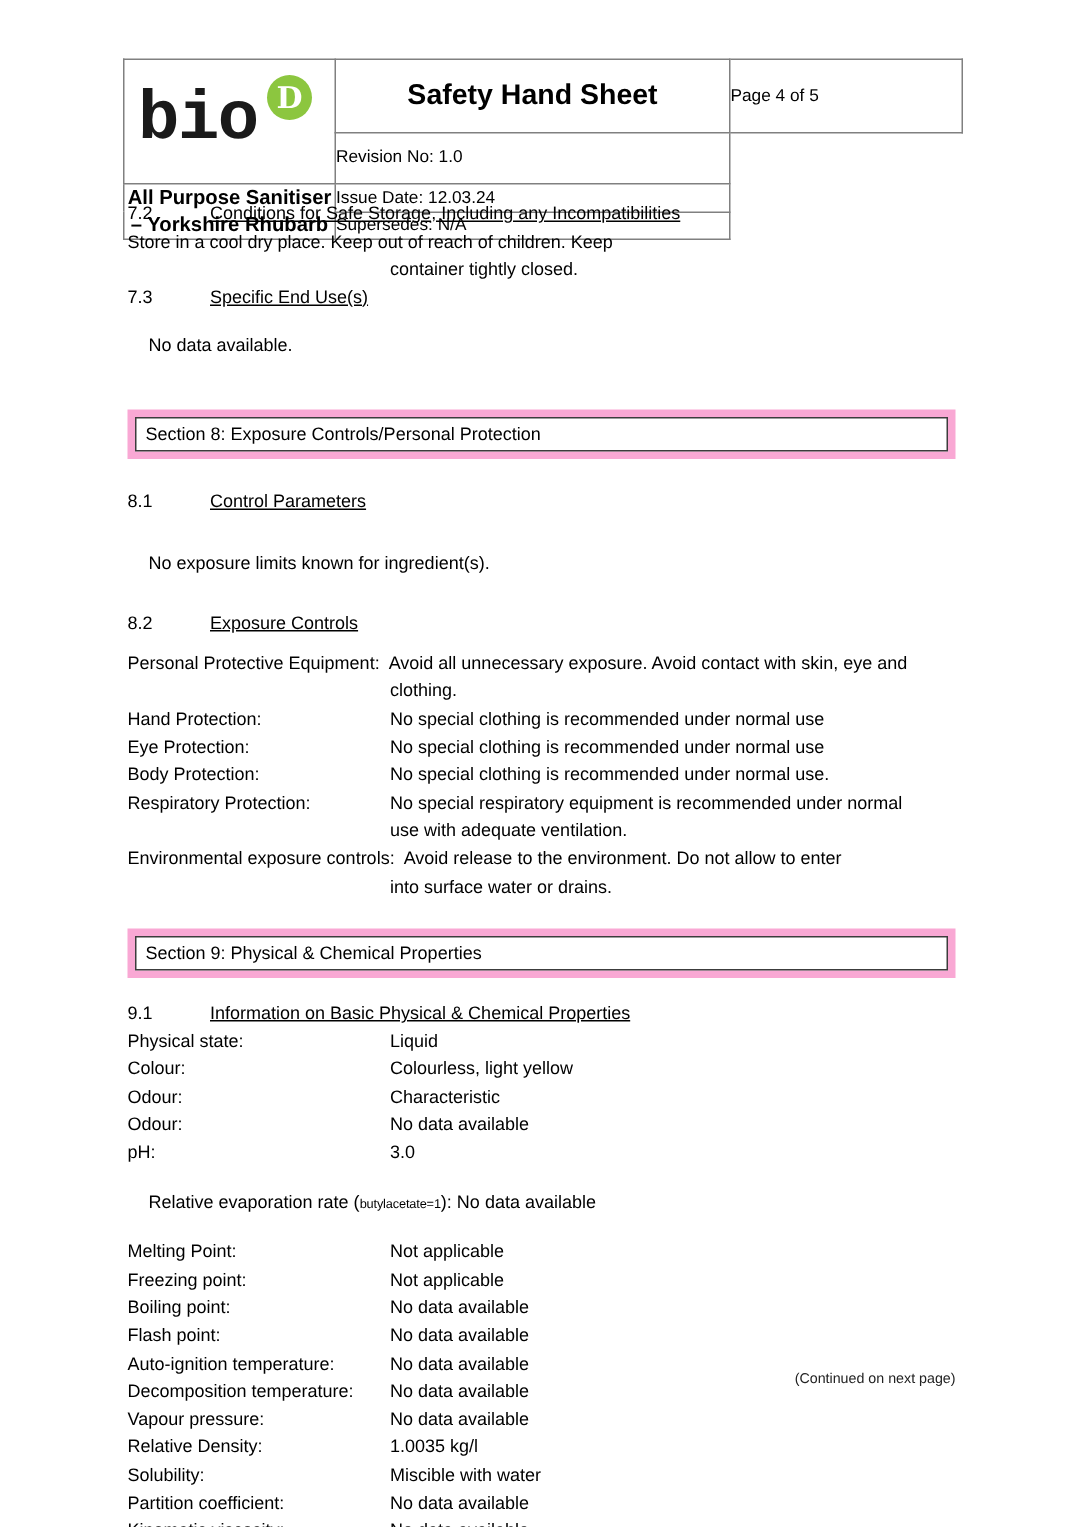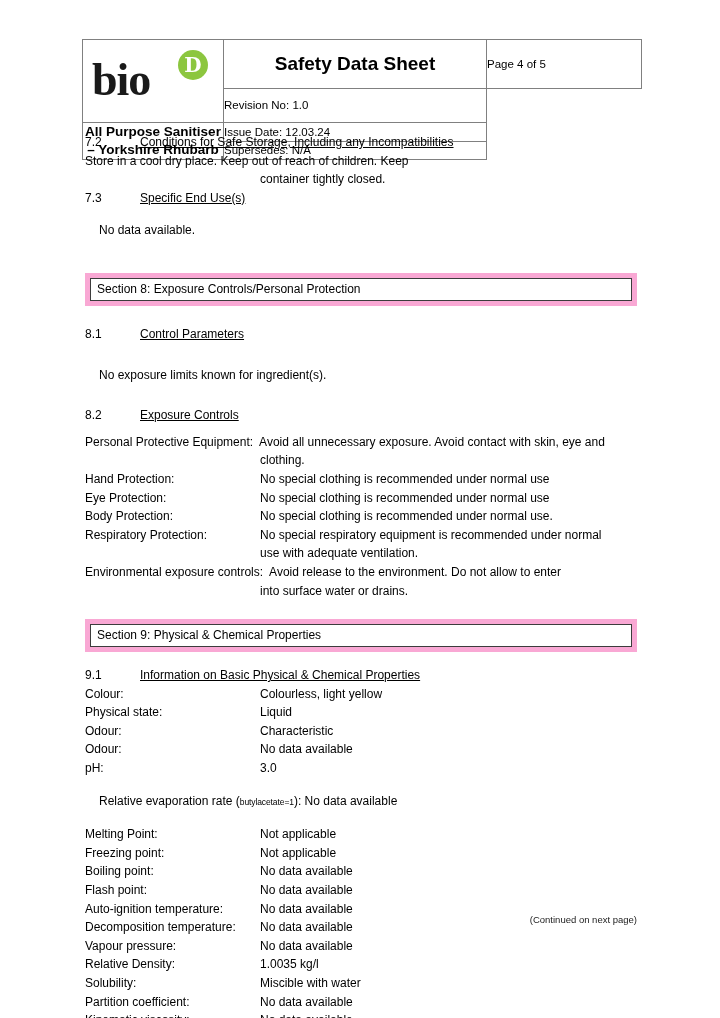--- a/index.html
+++ b/index.html
@@ -45,21 +45,21 @@
   .logo-wrap {
     position: relative;
     display: inline-block;
     height: 52px;
     width: 122px;
   }
   .logo-text {
     position: absolute;
     left: 0;
     top: 2px;
-    font-family: Liberation Serif, serif;
+    font-family: Liberation Mono, monospace;
     font-weight: bold;
     font-size: 46px;
     letter-spacing: -1px;
     line-height: 50px;
     color: #1a1a1a;
   }
   .logo-badge {
     position: absolute;
     left: 86px;
     top: -3px;
@@ -186,21 +186,21 @@
 
   <table class="header-table">
     <tbody>
         <tr>
       <td class="logo-cell" rowspan="2">
         <span class="logo-wrap">
           <span class="logo-text">bio</span>
           <span class="logo-badge" style="background: rgb(140, 198, 63);">D</span>
         </span>
       </td>
-      <td class="title-cell title-main" rowspan="1">Safety Data Sheet</td>
+      <td class="title-cell title-main" rowspan="1">Safety Hand Sheet</td>
       <td class="meta-cell">Page 4 of 5</td>
     </tr>
     <tr>
       <td class="meta-cell">Revision No: 1.0</td>
     </tr>
     <tr>
       <td class="title-cell title-sub" rowspan="2">All Purpose Sanitiser – Yorkshire Rhubarb</td>
       <td class="meta-cell">Issue Date: 12.03.24</td>
     </tr>
     <tr>
@@ -287,28 +287,28 @@
     </div>
 
     <div class="gap-md"></div>
 
     <div class="num-head">
       <span class="num">9.1</span>
       <span class="htxt">Information on Basic Physical &amp; Chemical Properties</span>
     </div>
 
     <div class="row">
+      <span class="lbl">Physical state:</span>
+      <span class="val">Liquid</span>
+    </div>
+    <div class="row">
       <span class="lbl">Colour:</span>
       <span class="val">Colourless, light yellow</span>
     </div>
     <div class="row">
-      <span class="lbl">Physical state:</span>
-      <span class="val">Liquid</span>
-    </div>
-    <div class="row">
       <span class="lbl">Odour:</span>
       <span class="val">Characteristic</span>
     </div>
     <div class="row">
       <span class="lbl">Odour:</span>
       <span class="val">No data available</span>
     </div>
     <div class="row">
       <span class="lbl">pH:</span>
       <span class="val">3.0</span>

